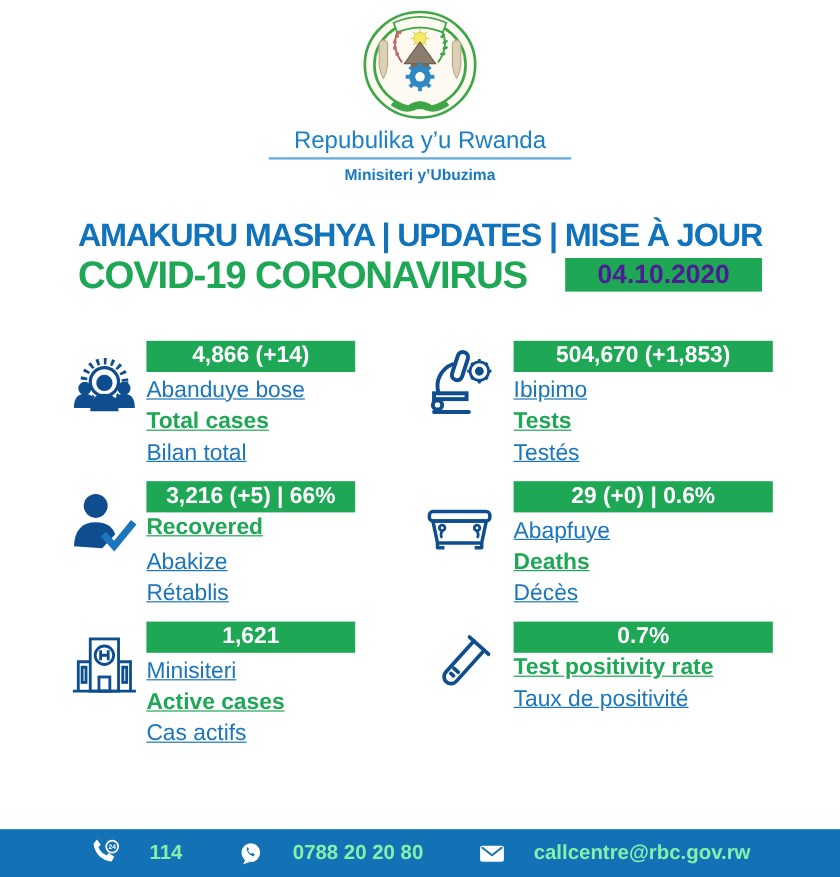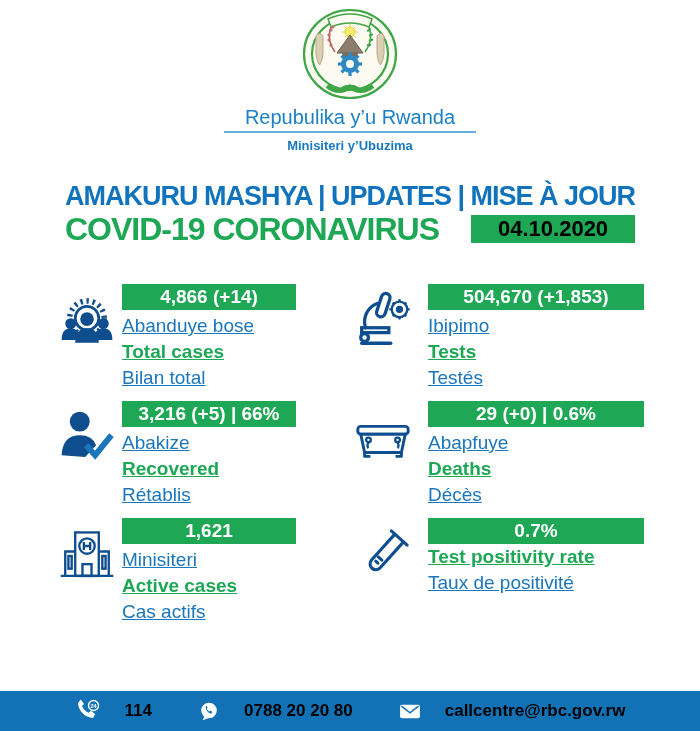--- a/index.html
+++ b/index.html
@@ -19,21 +19,21 @@
   .title-line1{
     color:#1273bd;font-weight:bold;font-size:27px;letter-spacing:-1px;
     line-height:30px;white-space:nowrap;font-stretch:condensed;
   }
   .title-line2{display:flex;justify-content:center;align-items:center;gap:32px;margin-top:3px;}
   .covid-title{
     color:#1ea755;font-weight:bold;font-size:32px;letter-spacing:-1px;
     line-height:30px;white-space:nowrap;font-stretch:condensed;
   }
   .date-badge{
-    width:164px;height:28px;background:#1ea755;color:#000000;
+    width:164px;height:28px;background:#1ea755;color:#4c1d95;
     font-weight:bold;font-size:22px;letter-spacing:0;
     display:flex;align-items:center;justify-content:center;
   }
   
   .stats{
     display:grid;grid-template-columns:238px 292px;column-gap:56px;row-gap:10px;
     padding-left:58px;margin-top:40px;
   }
   .stat{display:flex;align-items:flex-start;}
   .stat-icon{flex:0 0 auto;margin-top:4px;}
@@ -46,21 +46,21 @@
   }
   .lbl{font-size:19px;line-height:26px;white-space:nowrap;text-decoration:underline;}
   .lbl.rw{color:#1b76bc;margin-top:3px;}
   .lbl.en{color:#1ea755;font-weight:bold;}
   .lbl.fr{color:#1b76bc;}
   
   .footer{
     position:absolute;left:0;bottom:0;width:700px;height:40px;background:#1372b5;
     display:flex;align-items:center;justify-content:center;gap:46px;
   }
-  .contact{display:flex;align-items:center;gap:24px;color:#000000;font-weight:bold;font-size:17px;}
+  .contact{display:flex;align-items:center;gap:24px;color:#86efac;font-weight:bold;font-size:17px;}
   .contact svg{display:block;}
 </style>
 </head>
 <body>
 
 <div class="poster">
 
   <div class="header">
     <svg class="logo" width="122" height="100" viewBox="0 0 122 100">
       <ellipse cx="61" cy="48" rx="46" ry="44" fill="#fdfaf1" stroke="#3fa648" stroke-width="2.2"></ellipse>
@@ -196,22 +196,22 @@
         <svg width="58" height="64" viewBox="0 0 64 64">
           <g fill="#0f4e8e">
             <circle cx="24" cy="15" r="11"></circle>
             <path d="M4,52 q1,-22 20,-22 q14,0 18,11 l-12,13 z"></path>
           </g>
           <path d="M31,41 l10,11 l18,-22" fill="none" stroke="#1b76bc" stroke-width="6.5"></path>
         </svg>
       </div>
       <div class="stat-body">
         <div class="stat-bar">3,216 (+5) | 66%</div>
+        <div class="lbl en">Recovered</div>
         <div class="lbl rw">Abakize</div>
-        <div class="lbl en">Recovered</div>
         <div class="lbl fr">Rétablis</div>
       </div>
     </div>
 
     <div class="stat right">
       <div class="stat-icon">
         <svg width="62" height="64" viewBox="0 0 64 64">
           <g fill="none" stroke="#0f4e8e" stroke-width="3" stroke-linejoin="round">
             <rect x="6" y="21" width="52" height="8" rx="3"></rect>
             <path d="M9,29 h46 l-4,19 h-38 z"></path>

